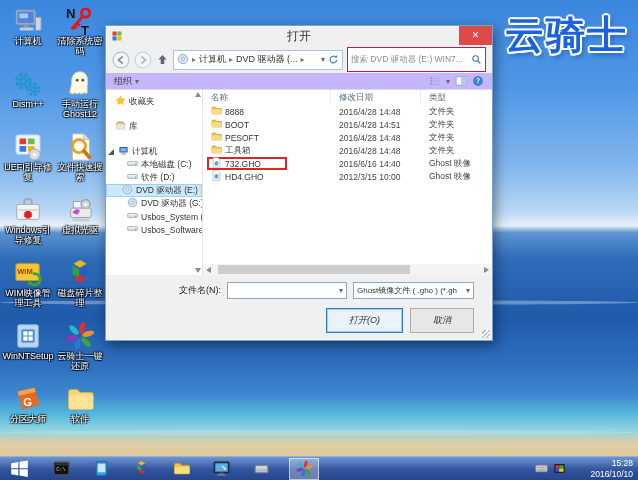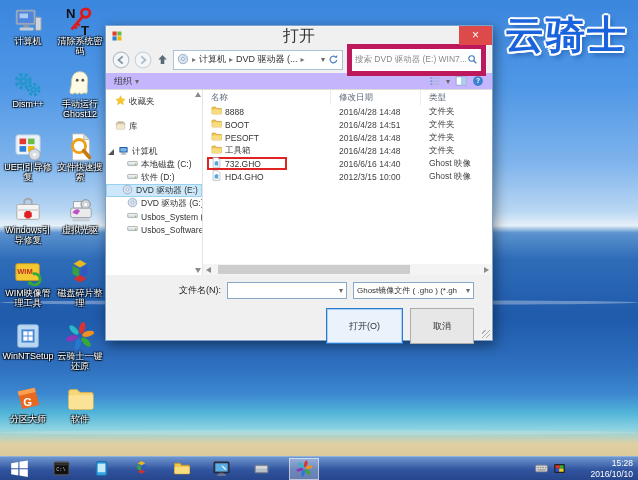--- a/index.html
+++ b/index.html
@@ -21,34 +21,34 @@
   .dimg svg{width:30px;height:30px;}
   .dlabel{font-size:9px;color:#fff;line-height:1.12;max-width:52px;
     text-shadow:1px 1px 1px #000,-1px -1px 1px rgba(0,0,0,.7),1px -1px 1px rgba(0,0,0,.7),-1px 1px 1px rgba(0,0,0,.7);}
   
   .dialog{position:absolute;left:105px;top:25px;width:388px;height:316px;background:#f0f0f0;
     border:1px solid #7ba2cc;box-shadow:0 0 0 1px rgba(255,255,255,.35) inset,2px 4px 12px rgba(0,0,0,.45);
     font-size:9px;color:#333;}
   .titlebar{height:20px;position:relative;display:flex;align-items:center;}
   .appicon{margin-left:5px;}
   .appicon svg{width:12px;height:12px;display:block;}
-  .title{position:absolute;left:0;right:0;text-align:center;font-size:16px;color:#333;}
+  .title{position:absolute;left:0;right:0;text-align:center;font-size:12px;color:#333;}
   .closebtn{position:absolute;right:0;top:0;width:33px;height:19px;background:#de4949;color:#fff;
     font-size:12px;line-height:18px;text-align:center;cursor:pointer;}
   .addrbar{height:27px;display:flex;align-items:center;padding:0 6px;gap:4px;}
   .navbtn svg{width:18px;height:18px;display:block;}
   .upbtn svg{width:13px;height:13px;display:block;}
   .crumbbox{flex:0 0 170px;height:20px;background:#fff;border:1px solid #aac3da;display:flex;align-items:center;
     padding:0 3px;gap:3px;font-size:9px;overflow:hidden;white-space:nowrap;}
   .crumbbox svg{width:12px;height:12px;flex:none;}
   .sep{color:#777;font-size:8px;}
   .spacer{flex:1;}
   .ddarr{color:#666;font-size:8px;}
   .refresh svg{width:11px;height:11px;display:block;}
-  .searchbox{flex:1;height:32px;background:#fff;border:5px solid #be185d;display:flex;align-items:center;
+  .searchbox{flex:1;height:25px;background:#fff;border:1px solid #be185d;display:flex;align-items:center;
     padding:0 3px;color:#8a8a8a;font-size:8.5px;}
   .stext{flex:1;white-space:nowrap;overflow:hidden;}
   .sicon svg{width:11px;height:11px;display:block;}
   .toolbar{height:17px;display:flex;align-items:center;padding:0 8px;background:#c4b5fd;border-bottom:1px solid #dcdcdc;}
   .orgbtn{display:flex;align-items:center;gap:3px;color:#333;cursor:pointer;}
   .tright{margin-left:auto;display:flex;align-items:center;gap:5px;}
   .tright svg{width:12px;height:12px;display:block;}
   .main{position:relative;height:185px;background:#fff;display:flex;}
   .navpane{position:relative;width:97px;border-right:1px solid #e4e4e4;padding-top:5px;overflow:hidden;}
   .navrow{height:13px;display:flex;align-items:center;gap:3px;padding-left:9px;white-space:nowrap;font-size:8.5px;color:#333;cursor:pointer;}
@@ -78,22 +78,22 @@
   .hscroll .tri-rt{margin-left:auto;}
   .footer{height:66px;padding:7px 18px 0 0;}
   .frow1{display:flex;align-items:center;justify-content:flex-end;gap:6px;}
   .fnlabel{font-size:9px;color:#222;}
   .fninput{width:120px;height:17px;background:#fff;border:1px solid #89a8c8;display:flex;align-items:center;padding-right:3px;}
   .fninput input{flex:1;border:none;outline:none;height:13px;font-size:9px;min-width:0;font-family:inherit;}
   .ftype{width:121px;height:17px;border:1px solid #89a8c8;background:#fff;display:flex;align-items:center;
     font-size:8px;padding:0 3px;white-space:nowrap;overflow:hidden;cursor:pointer;}
   .ftype .ddarr{margin-left:auto;}
   .frow2{display:flex;justify-content:flex-end;gap:7px;margin-top:9px;}
-  .btn{height:36px;min-width:57px;font-size:9px;display:flex;align-items:center;justify-content:center;
-    background:#e7e7e7;border:1px solid #acacac;cursor:pointer;padding:0 22px;}
+  .btn{height:25px;min-width:57px;font-size:9px;display:flex;align-items:center;justify-content:center;
+    background:#e7e7e7;border:1px solid #acacac;cursor:pointer;padding:0 22px;font-style:italic;}
   .btn.primary{background:#eaf3fb;border:1px solid #2a7ad4;box-shadow:inset 0 0 0 1px #a8cff0;}
   .grip{position:absolute;right:2px;bottom:2px;width:8px;height:8px;
     background:repeating-linear-gradient(135deg,transparent 0 2px,#b0b0b0 2px 3px);}
   
   .taskbar{position:absolute;left:0;right:0;bottom:0;height:24px;display:flex;align-items:center;padding:0 5px;
     background:linear-gradient(#6e96cf,#31549f 55%,#26468c);border-top:1px solid #8fb2dd;}
   .startbtn{width:28px;display:flex;justify-content:center;cursor:pointer;}
   .startbtn svg{width:19px;height:19px;}
   .tbicon{width:24px;margin-left:16px;display:flex;justify-content:center;align-items:center;height:22px;cursor:pointer;}
   .tbicon svg{width:17px;height:17px;}

